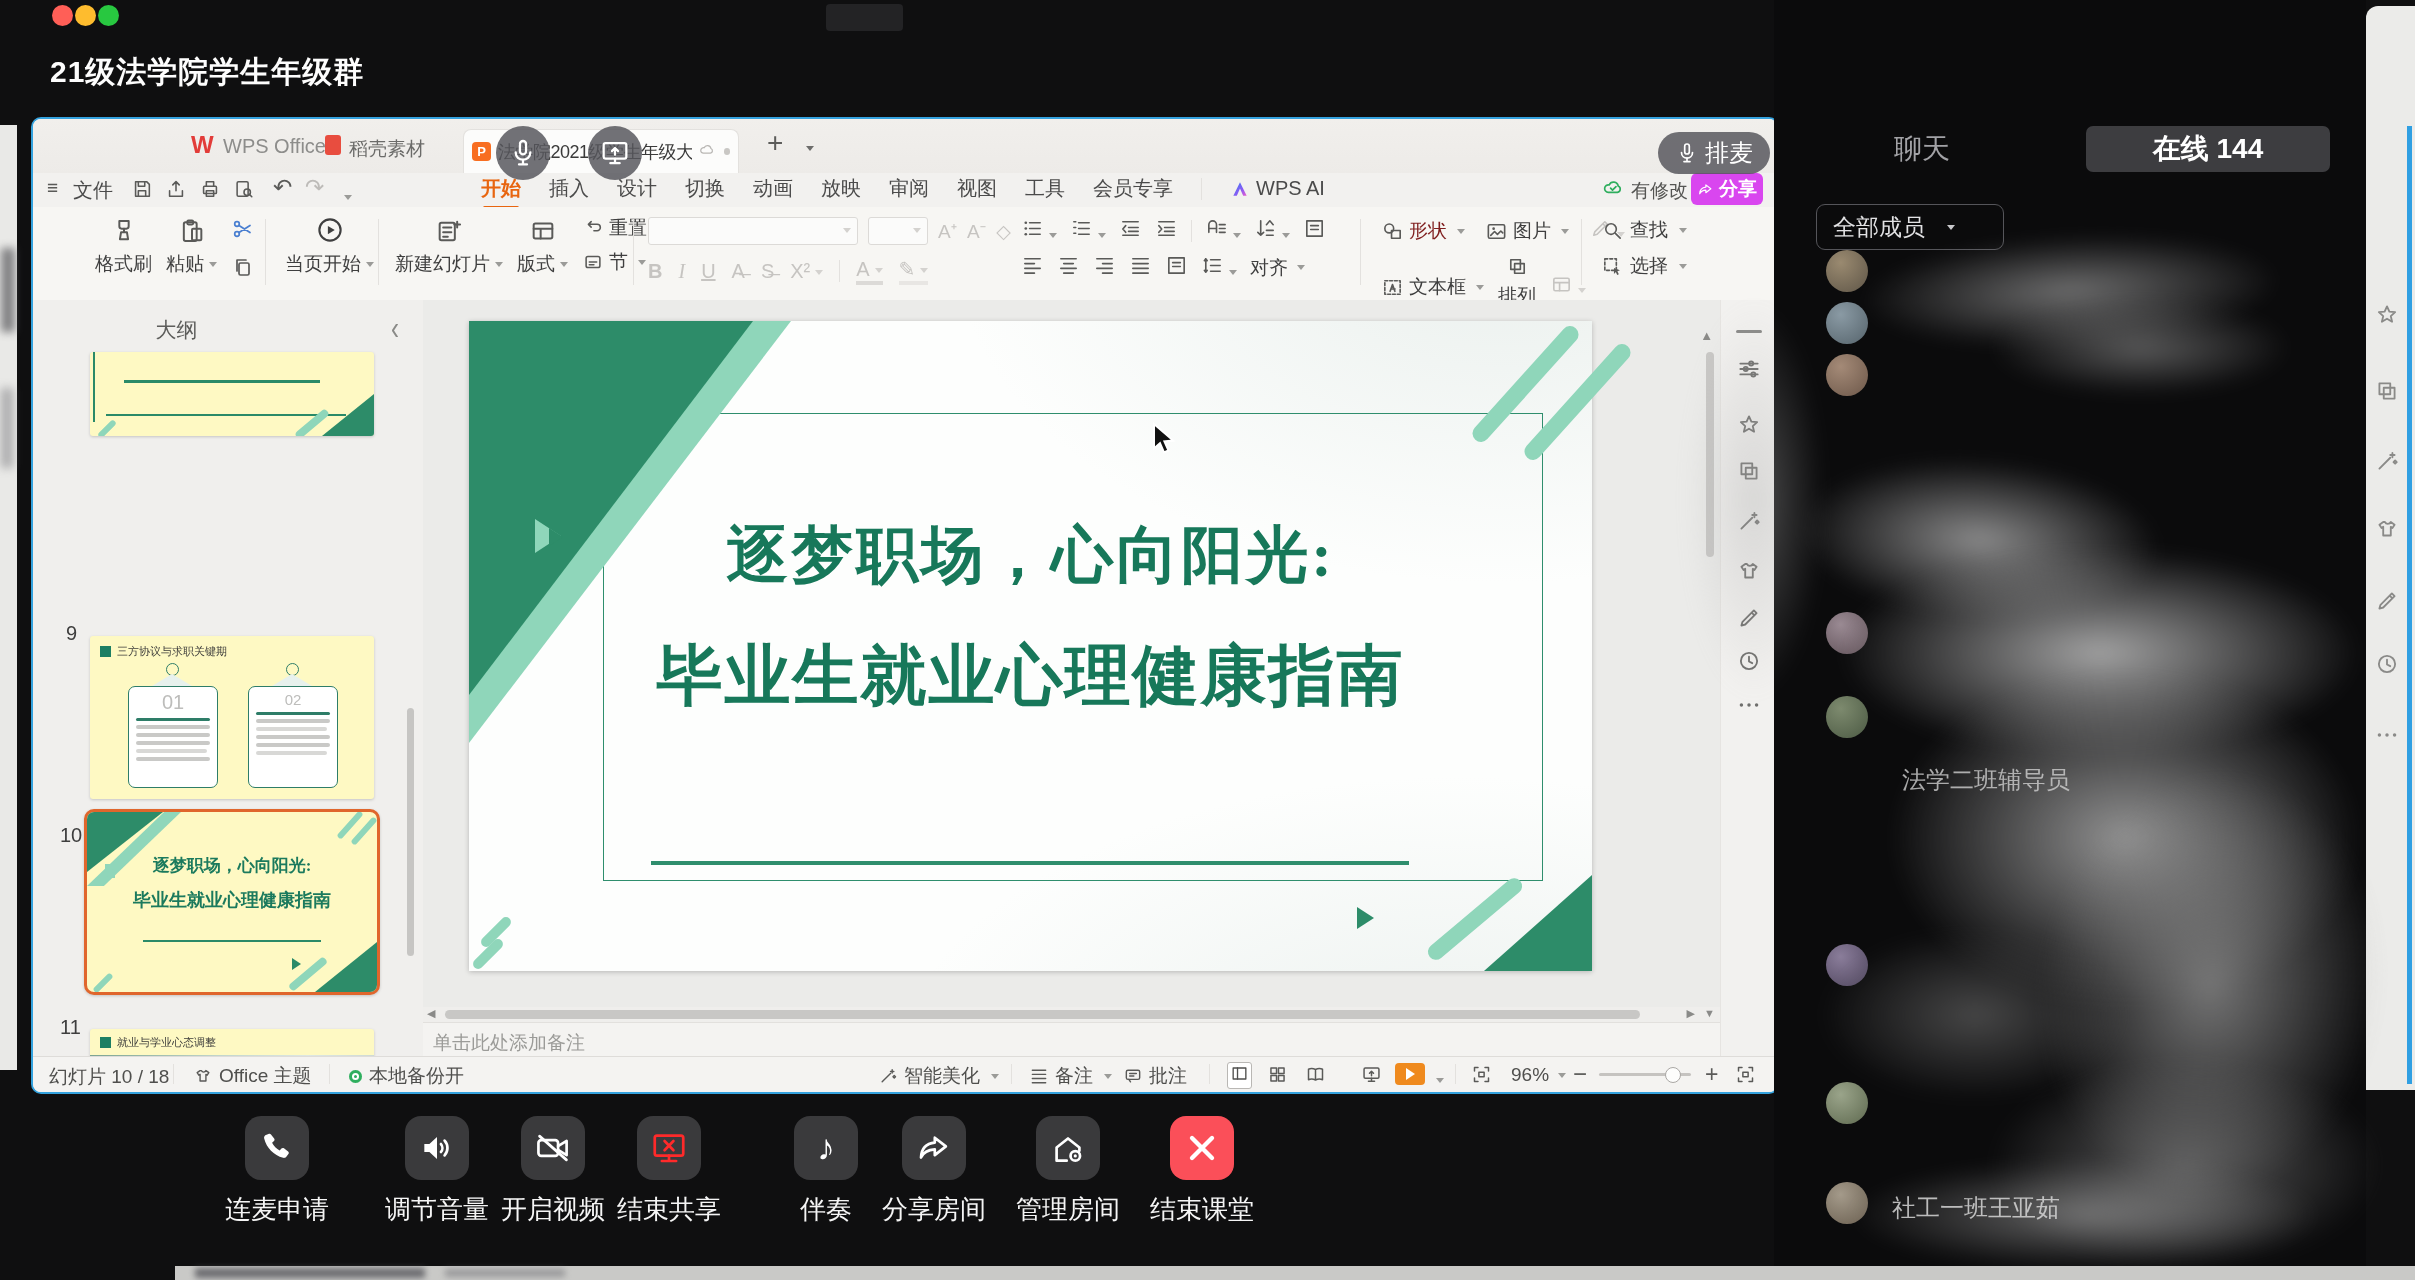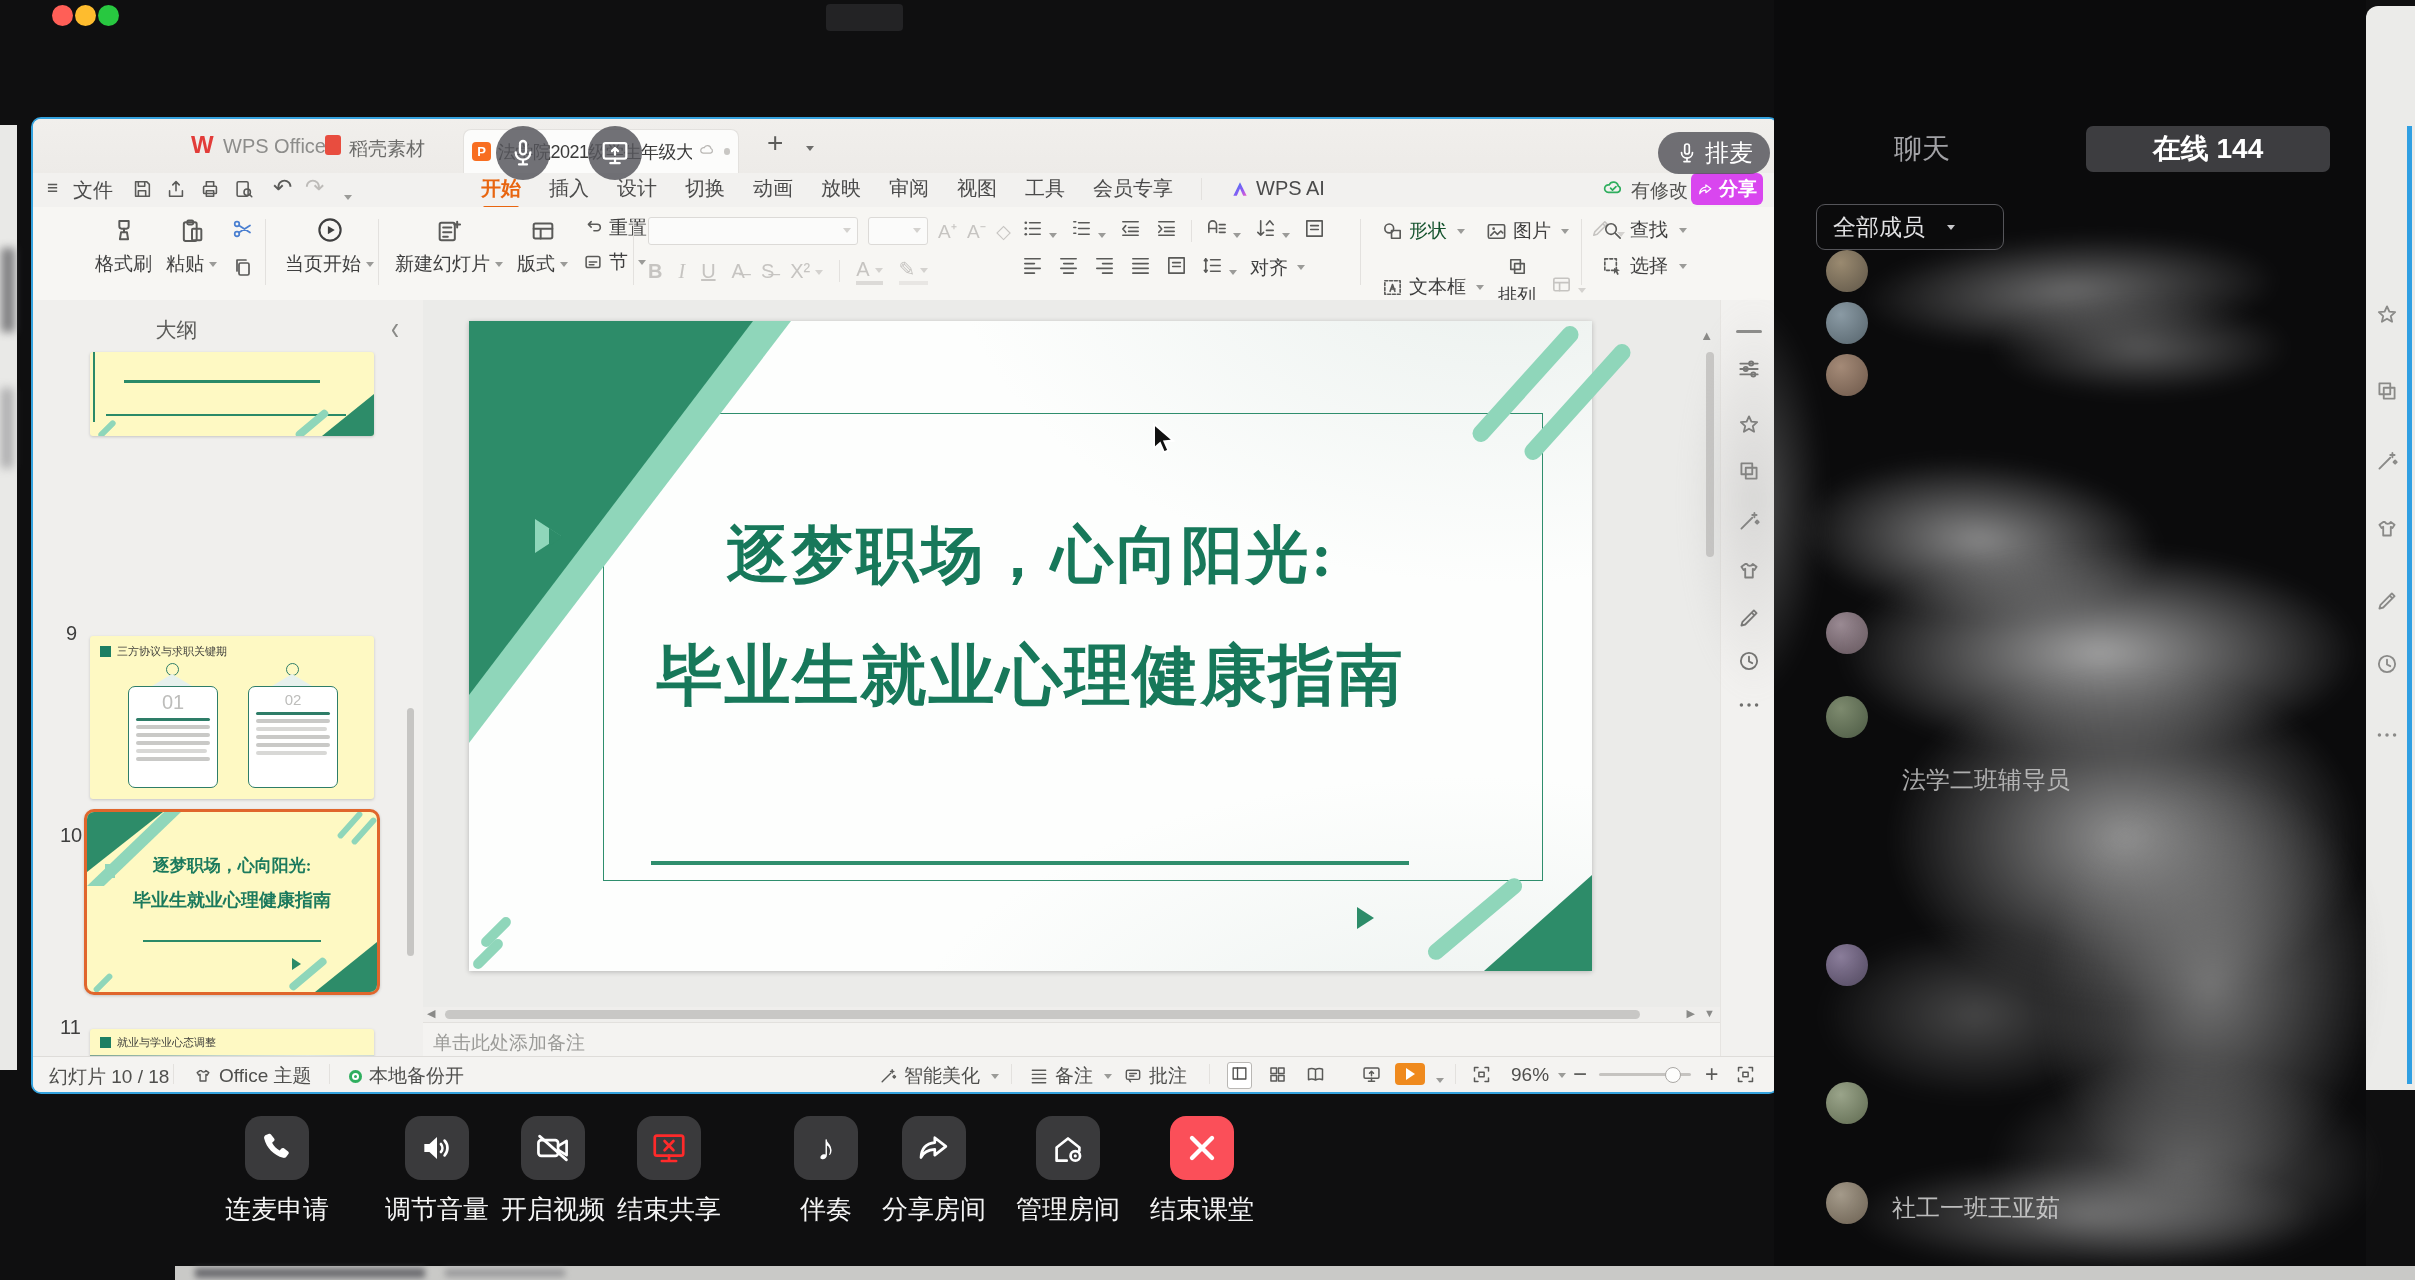--- a/index.html
+++ b/index.html
@@ -315,20 +315,21 @@
           <use href="#s-clock"></use>
         </svg></span>
     <span class="abs" style="left:8px;top:716px;color:#8a8a88;"><svg width="26" height="26">
           <use href="#s-dots3"></use>
         </svg></span>
   </div>
 
   <div class="abs tl" style="left:52px;top:5px;background:#ff5f57;"></div>
   <div class="abs tl" style="left:75px;top:5px;background:#febc2e;"></div>
   <div class="abs tl" style="left:98px;top:5px;background:#28c840;"></div>
+  <div class="abs win-title" style="left:50px;top:52px;">21级法学院学生年级群</div>
   <div class="abs" style="left:826px;top:4px;width:77px;height:27px;background:#232325;border-radius:4px;"></div>
   <span class="abs" style="left:2240px;top:3px;color:#e8e8e8;"><svg width="34" height="32" viewBox="0 0 24 24">
         <rect class="sy" x="4" y="5" width="16" height="14" rx="2"></rect>
         <rect class="syf" x="12" y="10" width="6" height="7"></rect>
       </svg></span>
   <span class="abs" style="left:2310px;top:8px;">
     <span style="display:block;width:30px;height:3px;background:#e8e8e8;margin:5px 0;border-radius:2px;"></span>
     <span style="display:block;width:30px;height:3px;background:#e8e8e8;margin:5px 0;border-radius:2px;"></span>
     <span style="display:block;width:30px;height:3px;background:#e8e8e8;margin:5px 0;border-radius:2px;"></span>
   </span>
@@ -553,21 +554,21 @@
         </div>
       </div>
       <div class="sepv abs" style="left:1327px;top:12px;height:66px;"></div>
 
       <div class="abs" style="left:1348px;top:10px;color:#5a5a58;font-size:19px;">
         <div class="rowic" style="gap:20px;">
           <span class="flex" style="gap:5px;">
               <svg width="23" height="23">
                 <use href="#s-shapes"></use>
               </svg>
-              <span style="color:#14532d;">形状</span>
+              <span style="color:#7f1d1d;">形状</span>
               <span class="crt"></span>
             </span>
           <span class="flex" style="gap:5px;">
               <svg width="23" height="23">
                 <use href="#s-pic"></use>
               </svg>
               <span style="color:#3f3f3f;">图片</span>
               <span class="crt"></span>
             </span>
           <span class="dis"><svg width="23" height="23">

